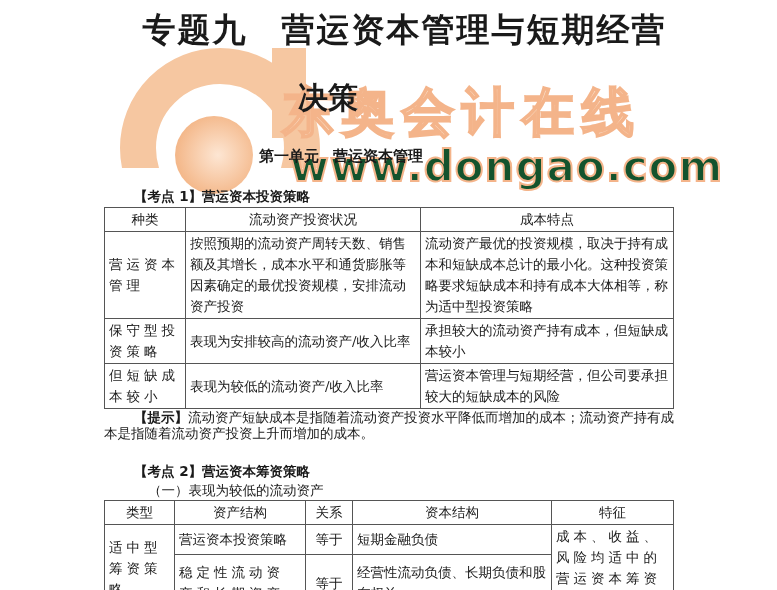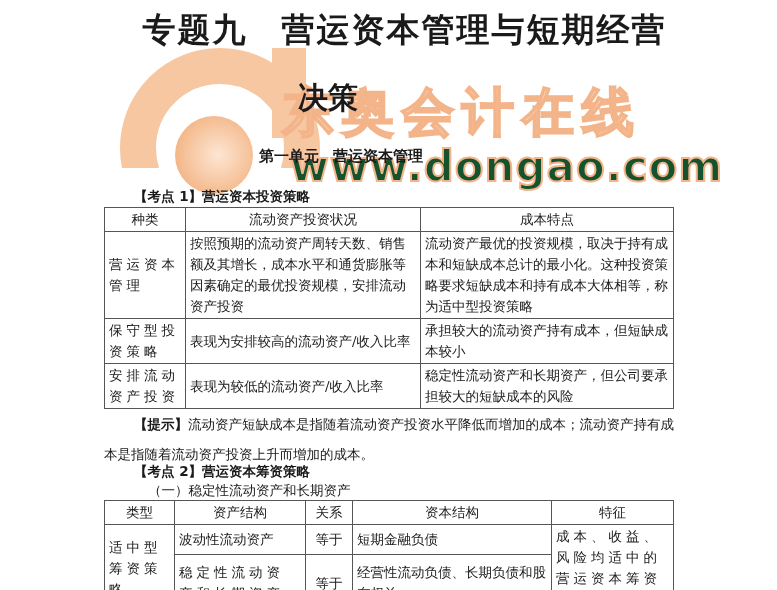--- a/index.html
+++ b/index.html
@@ -40,21 +40,21 @@
   .kp { font-size: 13.5px; font-weight: bold; font-family: "DejaVu Sans", sans-serif; }
   .kp1 { left: 134px; top: 188px; }
   .kp2 { left: 134px; top: 463px; }
   table { border-collapse: collapse; position: absolute; font-size: 13.5px; table-layout: fixed; }
   td, th { border: 1px solid #555; padding: 1px 4px; vertical-align: middle; line-height: 21px; font-weight: normal; }
   th { text-align: center; }
   .t1 { left: 104px; top: 207px; width: 569px; }
   .t2 { left: 104px; top: 500px; width: 569px; }
   .center { text-align: center; }
   .spaced { letter-spacing: 4px; }
-  .para { left: 104px; width: 573px; top: 409px; font-size: 13.5px; line-height: 30px; text-indent: 30px; }
+  .para { left: 104px; width: 573px; top: 409px; font-size: 13.5px; line-height: 16px; text-indent: 30px; }
   .para b { font-weight: bold; }
   .sub { left: 148px; top: 482px; font-size: 13.5px; }
 </style>
 </head>
 <body>
 
 <div class="wm wm-logo-arc"></div>
 <div class="wm wm-logo-stem"></div>
 <div class="wm wm-logo-ball"></div>
 <div class="wm wm-cn">东奥会计在线</div>
@@ -89,53 +89,53 @@
       <td class="spaced">营运资本管理</td>
       <td>按照预期的流动资产周转天数、销售额及其增长，成本水平和通货膨胀等因素确定的最优投资规模，安排流动资产投资</td>
       <td>流动资产最优的投资规模，取决于持有成本和短缺成本总计的最小化。这种投资策略要求短缺成本和持有成本大体相等，称为适中型投资策略</td>
     </tr>
     <tr style="height:42px">
       <td class="spaced">保守型投资策略</td>
       <td>表现为安排较高的流动资产/收入比率</td>
       <td>承担较大的流动资产持有成本，但短缺成本较小</td>
     </tr>
     <tr style="height:44px">
-      <td class="spaced">安排流动资产投资</td>
+      <td class="spaced">但短缺成本较小</td>
       <td>表现为较低的流动资产/收入比率</td>
-      <td>稳定性流动资产和长期资产，但公司要承担较大的短缺成本的风险</td>
+      <td>营运资本管理与短期经营，但公司要承担较大的短缺成本的风险</td>
     </tr>
   </tbody>
     </table>
 
   <div class="abs para">
     <b>【提示】</b><span>流动资产短缺成本是指随着流动资产投资水平降低而增加的成本；流动资产持有成本是指随着流动资产投资上升而增加的成本。</span>
   </div>
 
   <div class="abs kp kp2">【考点 2】营运资本筹资策略</div>
-  <div class="abs sub">（一）稳定性流动资产和长期资产</div>
+  <div class="abs sub">（一）表现为较低的流动资产</div>
 
   <table class="t2">
     <colgroup>
       <col style="width:70px">
         <col style="width:131px">
         <col style="width:47px">
         <col style="width:199px">
         <col style="width:122px">
     </colgroup>
     <tbody>
         <tr>
       <th>类型</th>
       <th>资产结构</th>
       <th>关系</th>
       <th>资本结构</th>
       <th>特征</th>
     </tr>
     <tr>
       <td rowspan="2" class="spaced">适中型筹资策略</td>
-      <td>波动性流动资产</td>
+      <td>营运资本投资策略</td>
       <td class="center">等于</td>
       <td>短期金融负债</td>
       <td rowspan="2" class="spaced">成本、收益、风险均适中的营运资本筹资策略</td>
     </tr>
     <tr>
       <td class="spaced">稳定性流动资产和长期资产</td>
       <td class="center">等于</td>
       <td>经营性流动负债、长期负债和股东权益</td>
     </tr>
   </tbody>

